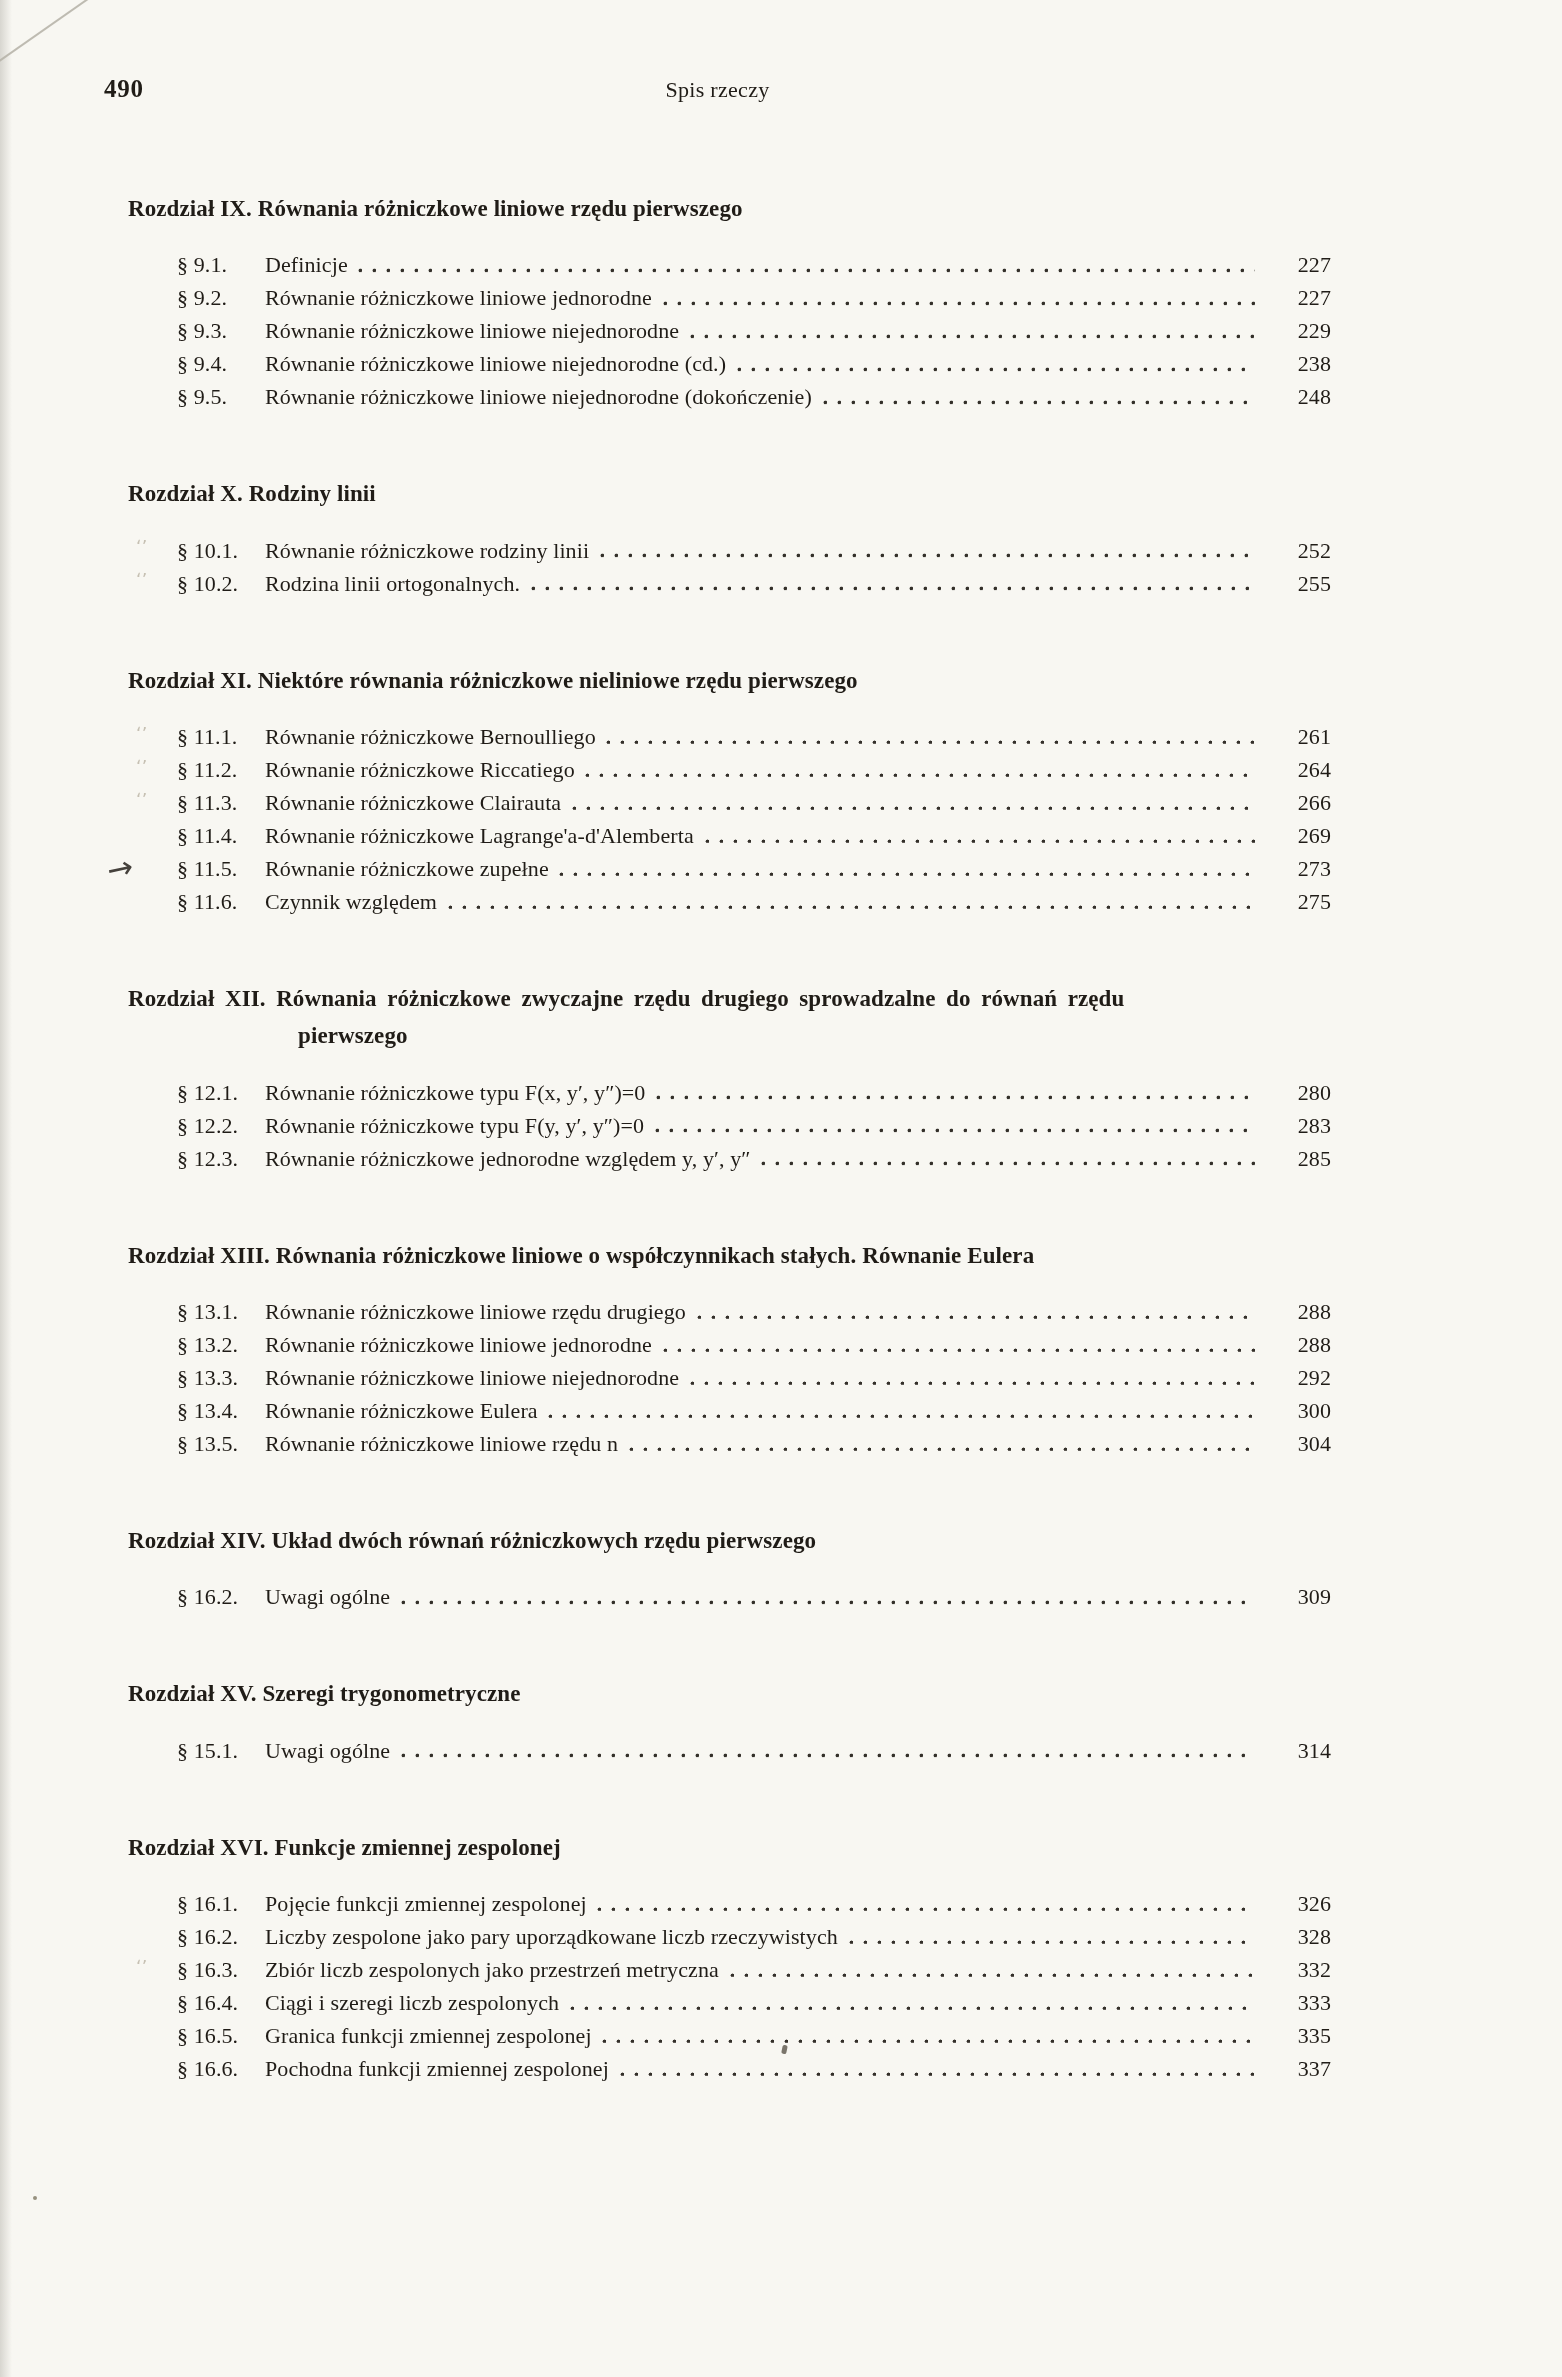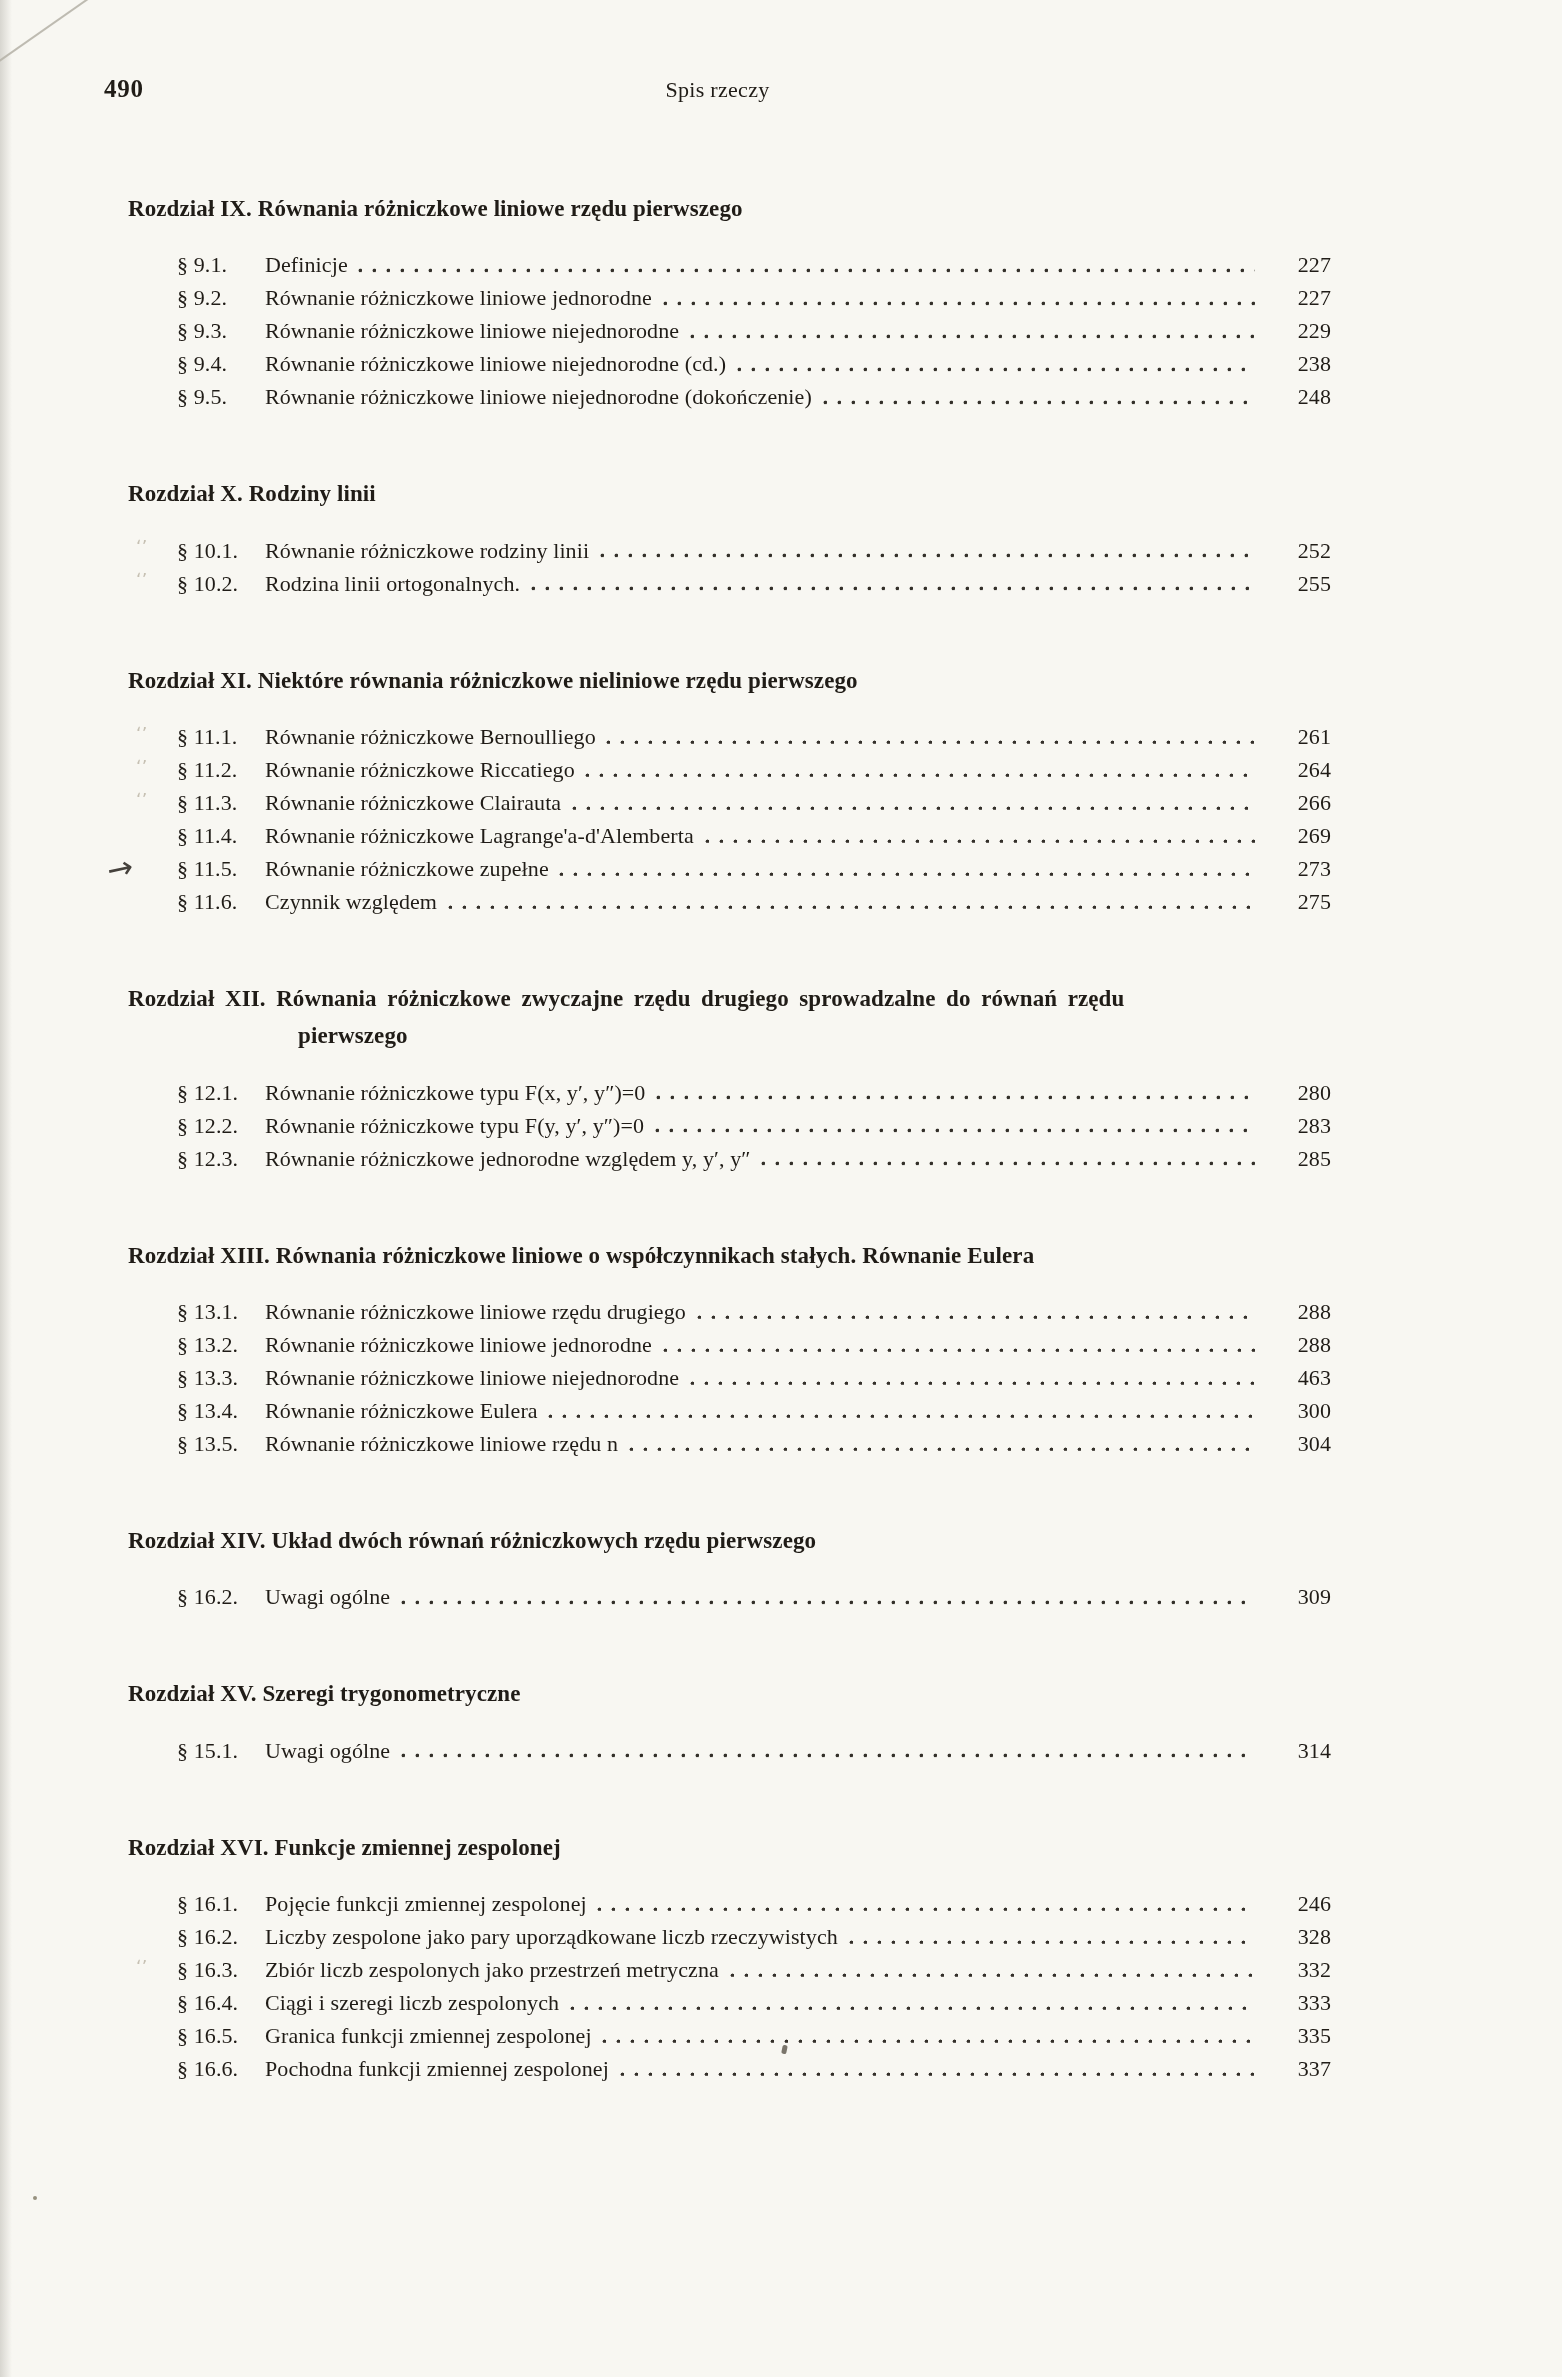--- a/index.html
+++ b/index.html
@@ -255,21 +255,21 @@
     <span class="sec-title">Równanie różniczkowe liniowe jednorodne</span>
     <span class="leader"></span>
     <span class="pageno">288</span>
   </div>
 
   <div class="toc-row">
 
     <span class="sec-num">§ 13.3.</span>
     <span class="sec-title">Równanie różniczkowe liniowe niejednorodne</span>
     <span class="leader"></span>
-    <span class="pageno">463</span>
+    <span class="pageno">292</span>
   </div>
 
   <div class="toc-row">
 
     <span class="sec-num">§ 13.4.</span>
     <span class="sec-title">Równanie różniczkowe Eulera</span>
     <span class="leader"></span>
     <span class="pageno">300</span>
   </div>
 
@@ -310,21 +310,21 @@
   </section>
 
   <section class="chapter">
     <h2 class="chapter-title"><span class="line1">Rozdział XVI. Funkcje zmiennej zespolonej</span></h2>
     <div class="sections">
   <div class="toc-row">
 
     <span class="sec-num">§ 16.1.</span>
     <span class="sec-title">Pojęcie funkcji zmiennej zespolonej</span>
     <span class="leader"></span>
-    <span class="pageno">246</span>
+    <span class="pageno">326</span>
   </div>
 
   <div class="toc-row">
 
     <span class="sec-num">§ 16.2.</span>
     <span class="sec-title">Liczby zespolone jako pary uporządkowane liczb rzeczywistych</span>
     <span class="leader"></span>
     <span class="pageno">328</span>
   </div>
 

